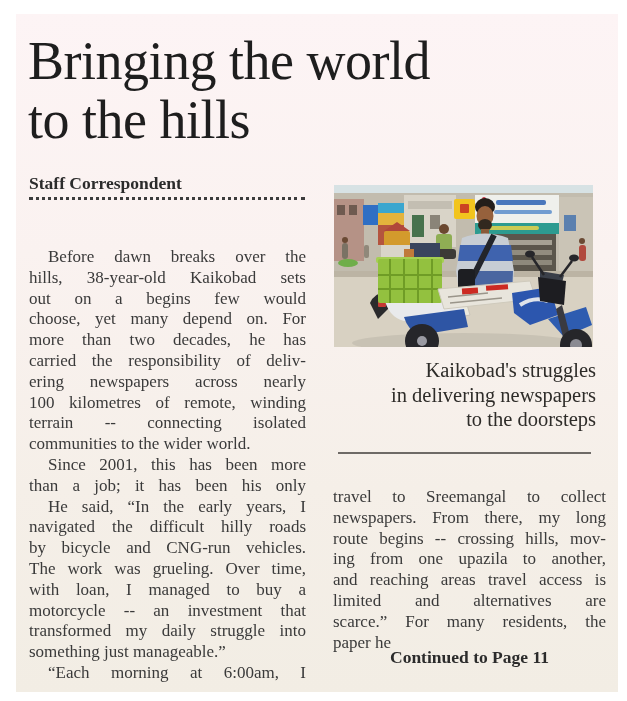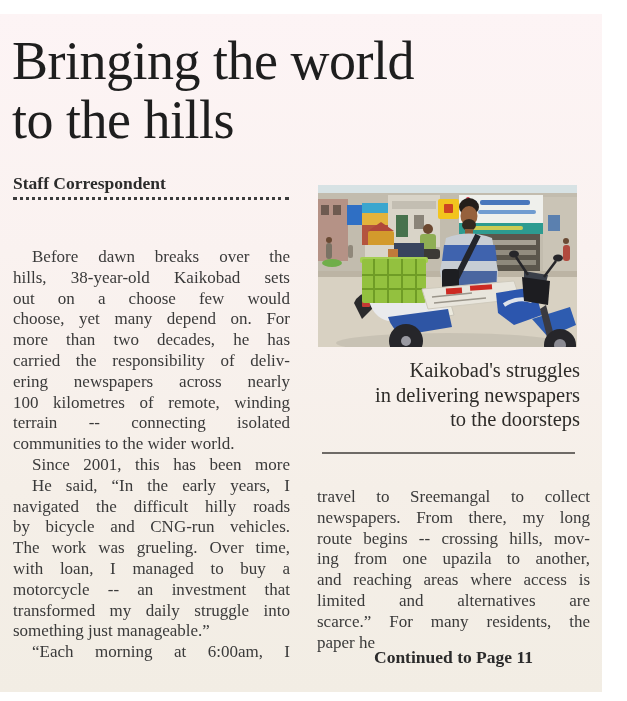--- a/index.html
+++ b/index.html
@@ -2,21 +2,21 @@
 <html><head>
 <meta charset="utf-8">
 <style>
   html,body{margin:0;padding:0;}
   body{
     width:627px;height:701px;position:relative;overflow:hidden;
     background:#ffffff;
     font-family:"Liberation Serif","DejaVu Serif",serif;
   }
   .clipping{
-    position:absolute;left:0;top:14px;width:602px;height:678px;
+    position:absolute;left:16px;top:14px;width:602px;height:678px;
     background:linear-gradient(180deg,#fdf4f5 0%,#faf2f0 35%,#f5efe8 70%,#f2ede4 100%);
   }
   .headline{
     position:absolute;left:12px;top:18px;width:560px;
     font-size:54px;line-height:59px;color:#1e1e1e;letter-spacing:-0.5px;
   }
   .byline{
     position:absolute;left:13px;top:159px;width:277px;
     font-size:17.5px;font-weight:bold;color:#2b2b2b;
   }
@@ -65,31 +65,32 @@
     <div>to the hills</div>
   </div>
 
   <div class="byline">Staff Correspondent</div>
   <div class="byline-rule"></div>
 
   <div class="col col-left">
     <div class="para">
       <div class="tline ind">Before dawn breaks over the</div>
       <div class="tline">hills, 38-year-old Kaikobad sets</div>
-      <div class="tline">out on a choose few would</div>
+      <div class="tline">out on a begins few would</div>
       <div class="tline">choose, yet many depend on. For</div>
       <div class="tline">more than two decades, he has</div>
       <div class="tline">carried the responsibility of deliv-</div>
       <div class="tline">ering newspapers across nearly</div>
       <div class="tline">100 kilometres of remote, winding</div>
       <div class="tline">terrain -- connecting isolated</div>
       <div class="tline last">communities to the wider world.</div>
     </div>
     <div class="para">
       <div class="tline ind">Since 2001, this has been more</div>
+      <div class="tline">than a job; it has been his only</div>
     </div>
     <div class="para">
       <div class="tline ind">He said, “In the early years, I</div>
       <div class="tline">navigated the difficult hilly roads</div>
       <div class="tline">by bicycle and CNG-run vehicles.</div>
       <div class="tline">The work was grueling. Over time,</div>
       <div class="tline">with loan, I managed to buy a</div>
       <div class="tline">motorcycle -- an investment that</div>
       <div class="tline">transformed my daily struggle into</div>
       <div class="tline last">something just manageable.”</div>
@@ -205,21 +206,21 @@
     <div>to the doorsteps</div>
   </div>
   <div class="caption-rule"></div>
 
   <div class="col col-right">
     <div class="para">
       <div class="tline">travel to Sreemangal to collect</div>
       <div class="tline">newspapers. From there, my long</div>
       <div class="tline">route begins -- crossing hills, mov-</div>
       <div class="tline">ing from one upazila to another,</div>
-      <div class="tline">and reaching areas where access is</div>
+      <div class="tline">and reaching areas travel access is</div>
       <div class="tline">limited and alternatives are</div>
       <div class="tline">scarce.” For many residents, the</div>
       <div class="tline last">paper he</div>
     </div>
   </div>
 
   <div class="continued">Continued to Page 11</div>
 
 </div>
 

